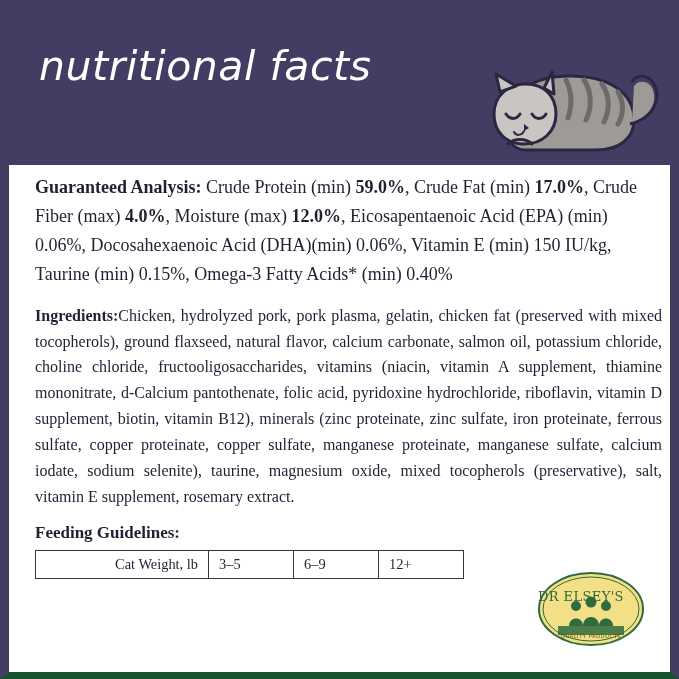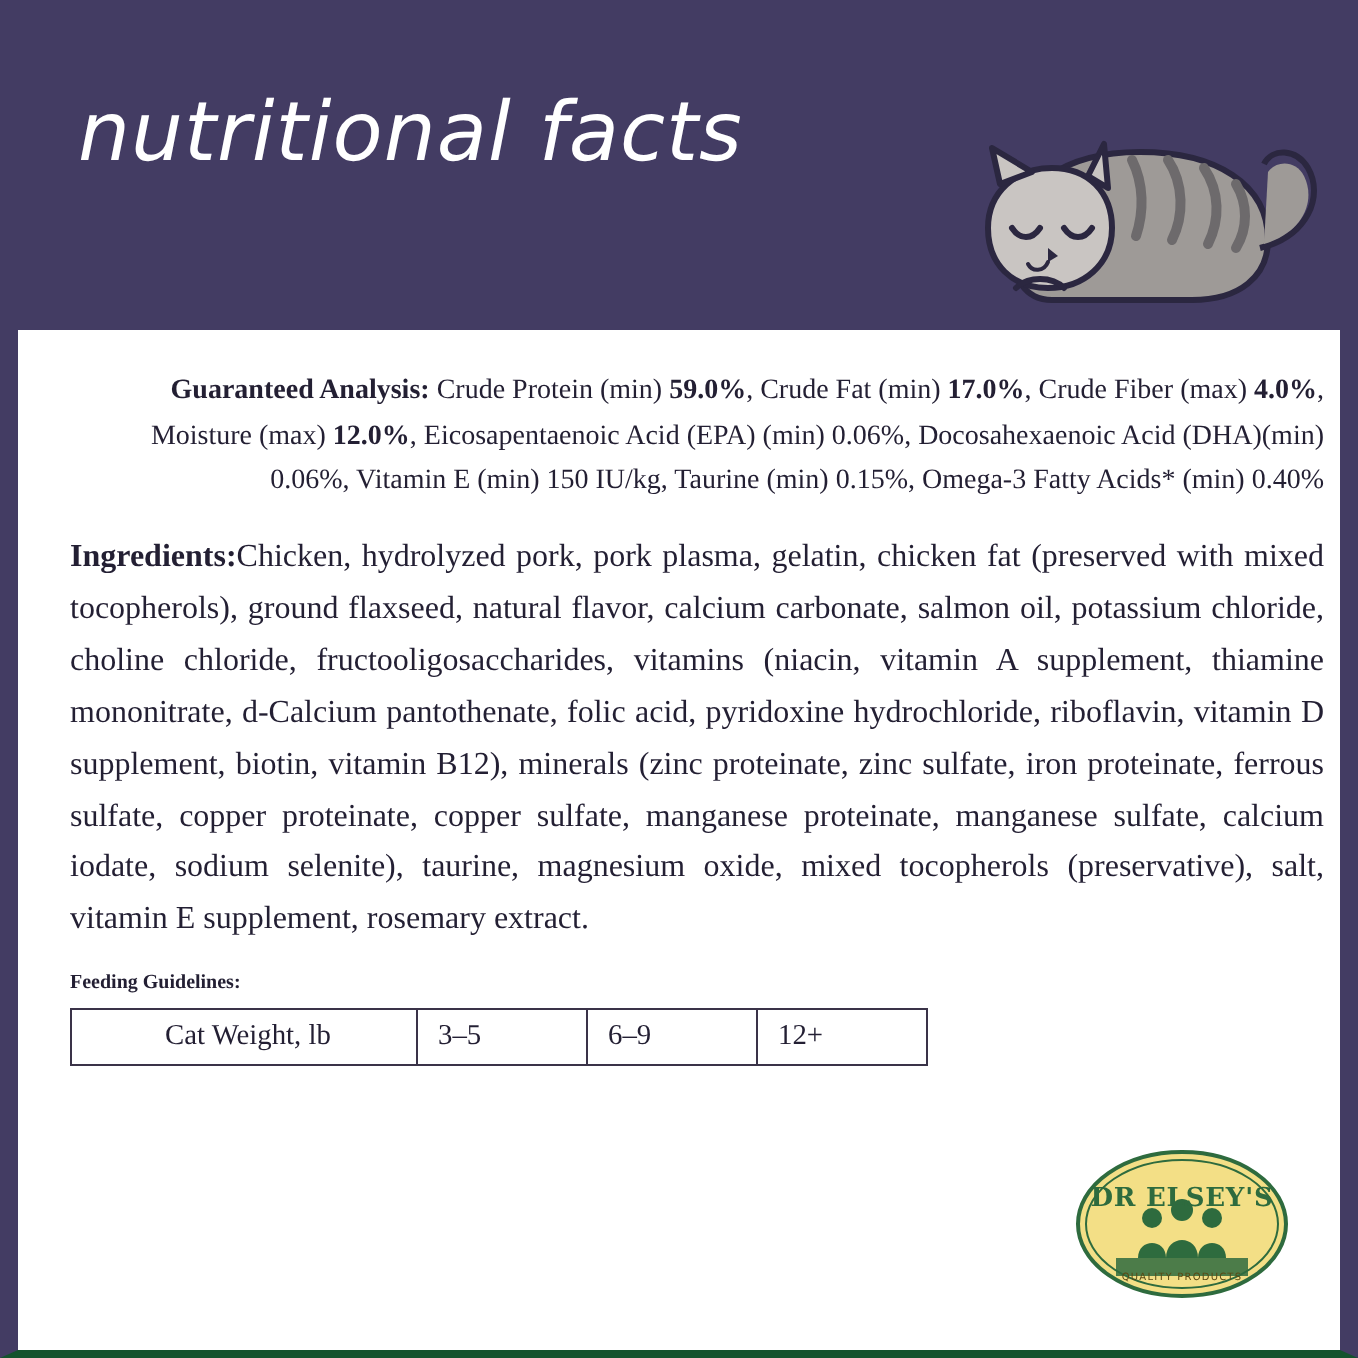--- a/index.html
+++ b/index.html
@@ -17,21 +17,21 @@
   }
 
   
   .page {
     position: absolute;
     left: 0; top: 0;
     width: 679px; height: 679px;
     box-sizing: border-box;
     border-left: 9px solid #433c63;
     border-right: 9px solid #433c63;
-    border-bottom: 4px solid #14532d;
+    border-bottom: 7px solid #14532d;
     background: #ffffff;
   }
 
   
   .header {
     position: absolute;
     left: 0; top: 0;
     width: 679px;
     height: 165px;
     background: #433c63;
@@ -60,84 +60,83 @@
   .content {
     position: absolute;
     left: 0; top: 165px;
     width: 679px;
     padding: 0;
   }
   .block {
     margin: 0 26px;
   }
   .guaranteed {
-    margin-top: 20px;
-    font-size: 14px;
+    margin-top: 8px;
+    font-size: 18px;
     line-height: 1.62;
-    text-align: right;
+    text-align: left;
   }
   .ingredients {
     margin-top: 13px;
     font-size: 16px;
     line-height: 1.62;
     text-align: justify;
   }
   .lbl {
     font-weight: bold;
   }
   .b {
     font-weight: bold;
   }
   .feeding-title {
     margin-top: 13px;
-    font-size: 10px;
+    font-size: 17px;
     font-weight: bold;
   }
 
   
   table.feeding {
     margin-top: 7px;
     margin-left: 26px;
     border-collapse: collapse;
     font-size: 14.4px;
   }
   table.feeding td {
     border: 1px solid #3a3348;
     padding: 5px 10px;
     text-align: left;
     font-size: 14.4px;
     height: 16px;
   }
   table.feeding td.rowhead {
-    text-align: center;
+    text-align: right;
     width: 148px;
     padding-left: 14px;
   }
   table.feeding td.col {
     width: 64px;
   }
 
   
   .logo {
     position: absolute;
     right: 26px;
     bottom: 26px;
     width: 106px;
     height: 74px;
   }
   .logo-text {
     position: absolute;
     width: 100%;
-    text-align: center;
     top: 17px;
     font-family: "DejaVu Serif", serif;
     font-size: 13px;
     letter-spacing: 0.4px;
     color: #2e6b3e;
-    font-weight: bold;
+    font-weight: normal;
   }
   .logo-sub {
     position: absolute;
     width: 100%;
     text-align: center;
     bottom: 7px;
     font-family: "DejaVu Sans", sans-serif;
     font-size: 5px;
     letter-spacing: 0.6px;
     color: #5a4a14;

